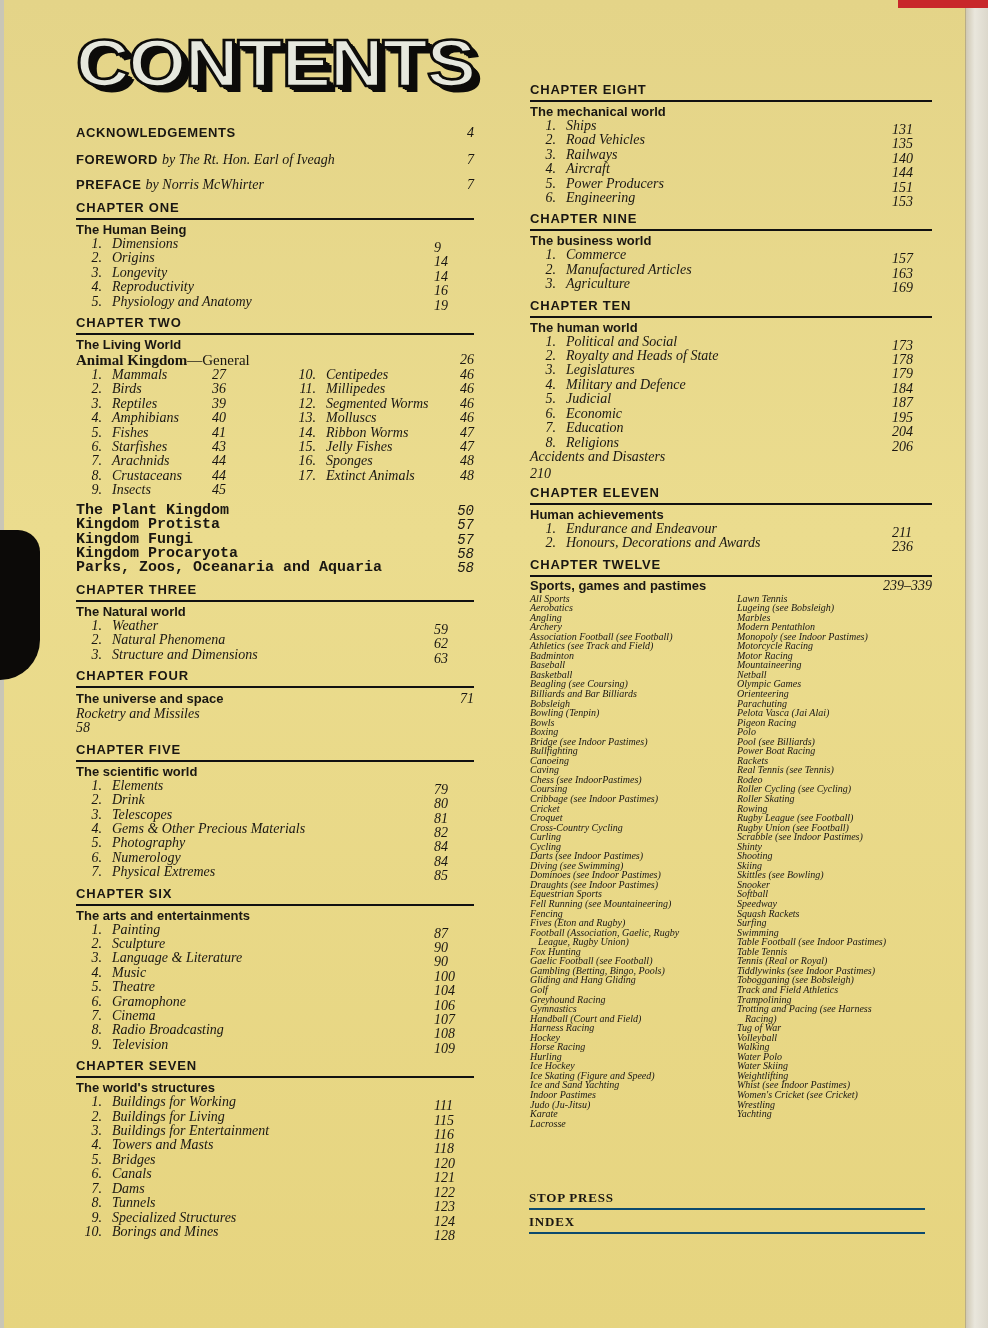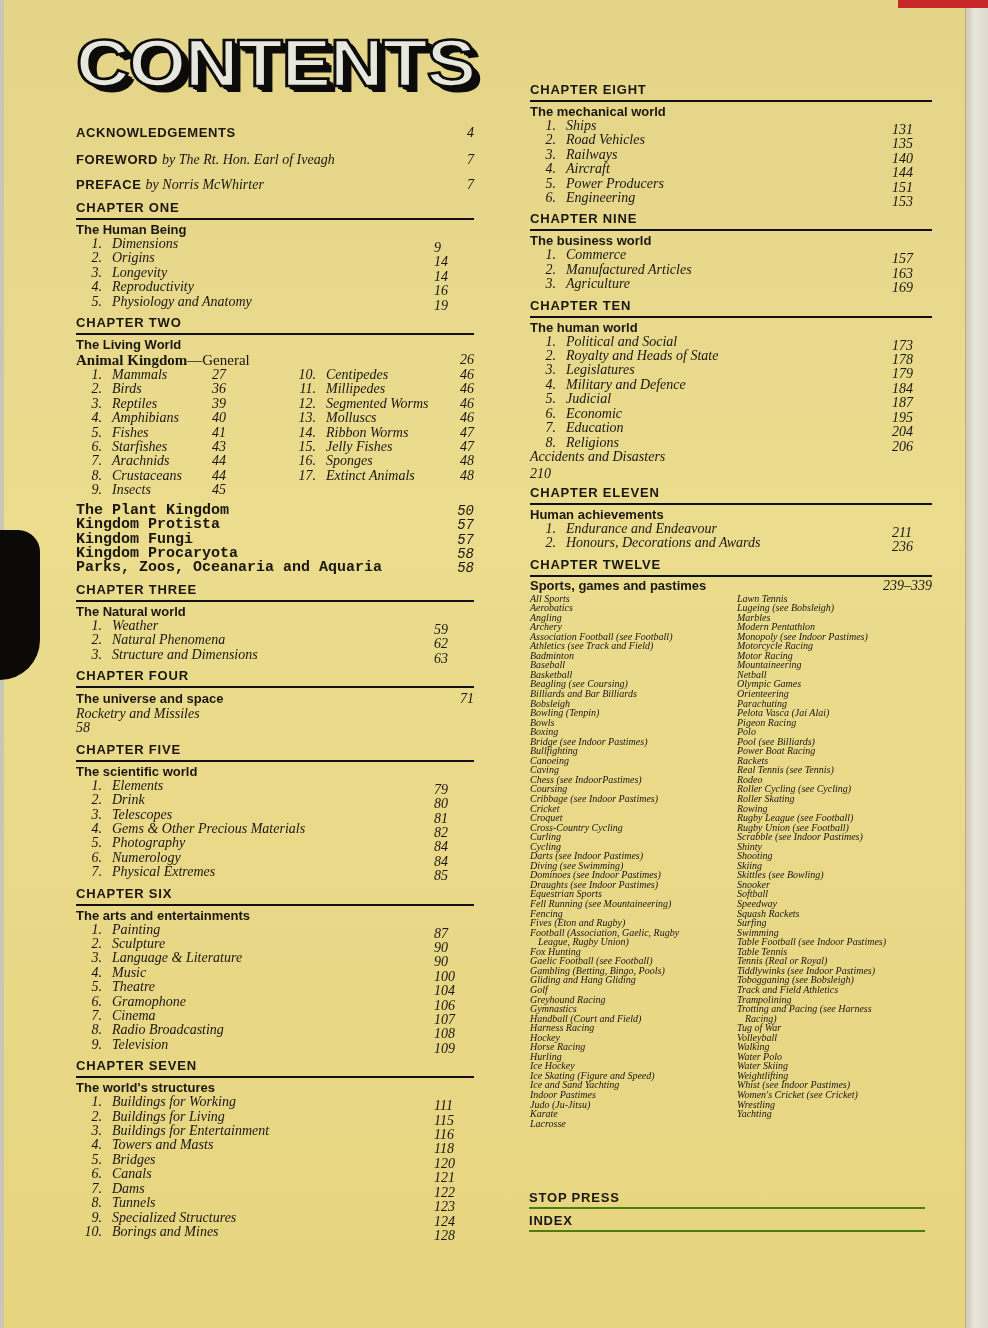--- a/index.html
+++ b/index.html
@@ -93,23 +93,23 @@
   .kingdom-row .pg { font-weight: 400; }
 
   .sports-head { display: flex; justify-content: space-between; align-items: baseline; }
   .sports-head .sub { margin-top: 2px; }
   .sports-cols { display: flex; font-style: italic; font-size: 10px; line-height: 9.55px; gap: 12px; }
   .sports-col { width: 210px; }
   .sports-col div { white-space: nowrap; }
   .sports-col .indent { padding-left: 8px; }
 
   .end-row {
-    font-family: Liberation Sans, sans-serif; font-weight: 700;
+    font-family: Liberation Serif, serif; font-weight: 700;
     font-size: 13px; letter-spacing: 0.8px; padding-bottom: 2px;
-    border-bottom: 2px solid #4d7c0f; width: 396px;
+    border-bottom: 2px solid #0c4a6e; width: 396px;
   }
 </style>
 </head>
 <body>
 
 <div class="page"></div>
 <div class="left-strip"></div>
 <div class="black-tab"></div>
 <div class="page-edge"></div>
 <div class="red-corner"></div>

